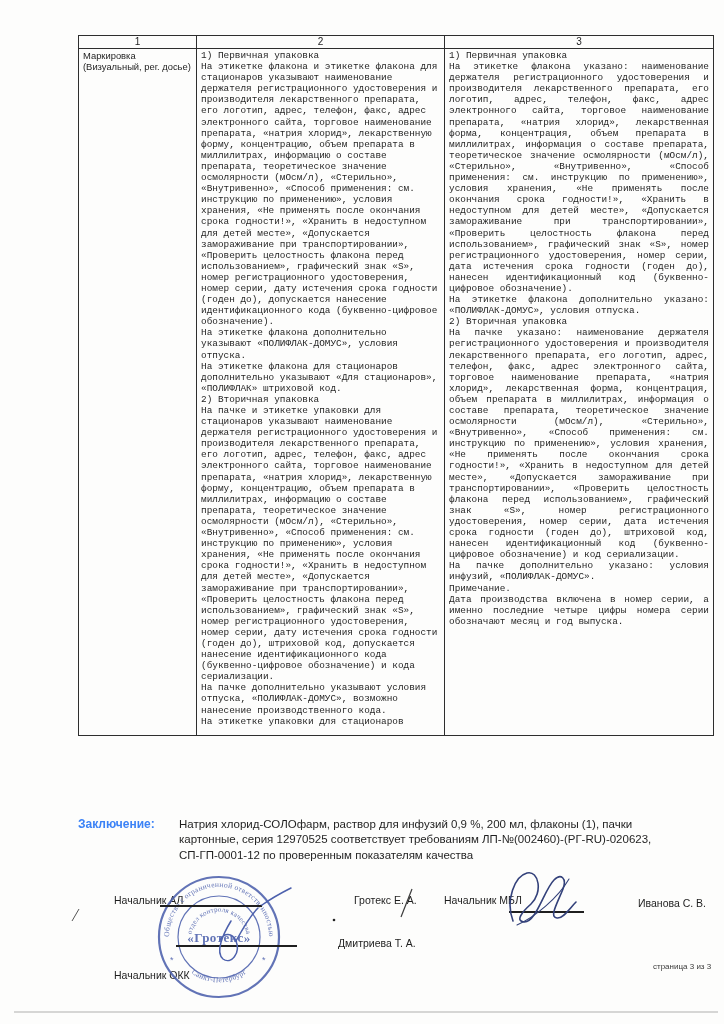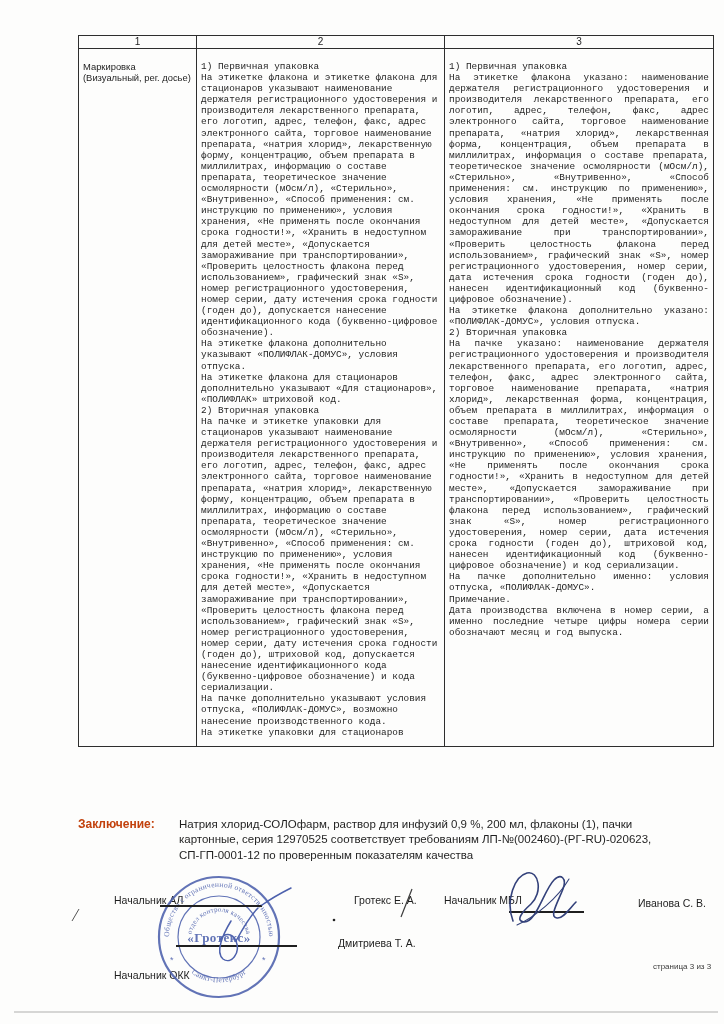--- a/index.html
+++ b/index.html
@@ -2,33 +2,33 @@
 <html><head>
 <meta charset="utf-8">
 <style>
   html,body{margin:0;padding:0;width:724px;height:1024px;overflow:hidden;
     background:#ffffff;font-family:"Liberation Sans",sans-serif;}
   .page{position:absolute;inset:0;background:#fdfdfc;color:#242424;}
 
   table.doc{position:absolute;left:78px;top:35px;width:635px;
     border-collapse:collapse;table-layout:fixed;}
   table.doc td{border:1.6px solid #2e2e2e;vertical-align:top;
-    padding:12px 4px 2px 4px;}
+    padding:1px 4px 2px 4px;}
   tr.hdr td{text-align:center;font-size:10px;height:12px;padding:0;line-height:12px;}
   .cellbody{font-size:9.4px;line-height:11.1px;color:#1f1f1f;}
   .cellbody p{margin:0;}
   .wrapfix{height:678px;overflow:hidden;font-family:Liberation Mono, monospace;}
   .just p{text-align:justify;}
   td.lab{font-size:9.4px;line-height:11.2px;color:#1f1f1f;}
   tr.r1 td{height:683px;}
   tr.r2 td{height:33px;}
   tr.r3 td{height:28px;}
   .small-cell{font-size:9.6px;line-height:11.5px;}
 
-  .c-label{position:absolute;left:78px;top:817px;font-size:12px;font-weight:bold;color:#c2410c;}
+  .c-label{position:absolute;left:78px;top:817px;font-size:12px;font-weight:bold;color:#3b82f6;}
   .c-text{position:absolute;left:179px;top:817px;width:483px;font-size:11.5px;
     line-height:15.4px;color:#1f1f1f;}
 
   .sig{position:absolute;font-size:10.5px;color:#1e1e1e;white-space:nowrap;padding-left:36px;}
   .pagefoot{position:absolute;left:625px;top:962px;font-size:8px;color:#3a3a3a;margin-left:28px;}
 
   svg.stamp{position:absolute;left:153px;top:871px;width:132px;height:132px;opacity:.88;}
   .st-ring{fill:none;stroke:#4d61ad;stroke-width:2.2;}
   .st-ring.thin{stroke-width:1.2;}
   .st-arc{font-size:7.5px;fill:#4d61ad;font-family:"Liberation Serif",serif;
@@ -73,21 +73,21 @@
               <p>Дата производства включена в номер серии, а именно последние четыре цифры номера серии обозначают месяц и год выпуска.</p>
             </div>
       </td>
       <td>
         <div class="cellbody wrapfix just">
               <p>1) Первичная упаковка</p>
               <p>На этикетке флакона указано: наименование держателя регистрационного удостоверения и производителя лекарственного препарата, его логотип, адрес, телефон, факс, адрес электронного сайта, торговое наименование препарата, «натрия хлорид», лекарственная форма, концентрация, объем препарата в миллилитрах, информация о составе препарата, теоретическое значение осмолярности (мОсм/л), «Стерильно», «Внутривенно», «Способ применения: см. инструкцию по применению», условия хранения, «Не применять после окончания срока годности!», «Хранить в недоступном для детей месте», «Допускается замораживание при транспортировании», «Проверить целостность флакона перед использованием», графический знак «S», номер регистрационного удостоверения, номер серии, дата истечения срока годности (годен до), нанесен идентификационный код (буквенно-цифровое обозначение).</p>
               <p>На этикетке флакона дополнительно указано: «ПОЛИФЛАК-ДОМУС», условия отпуска.</p>
               <p>2) Вторичная упаковка</p>
               <p>На пачке указано: наименование держателя регистрационного удостоверения и производителя лекарственного препарата, его логотип, адрес, телефон, факс, адрес электронного сайта, торговое наименование препарата, «натрия хлорид», лекарственная форма, концентрация, объем препарата в миллилитрах, информация о составе препарата, теоретическое значение осмолярности (мОсм/л), «Стерильно», «Внутривенно», «Способ применения: см. инструкцию по применению», условия хранения, «Не применять после окончания срока годности!», «Хранить в недоступном для детей месте», «Допускается замораживание при транспортировании», «Проверить целостность флакона перед использованием», графический знак «S», номер регистрационного удостоверения, номер серии, дата истечения срока годности (годен до), штриховой код, нанесен идентификационный код (буквенно-цифровое обозначение) и код сериализации.</p>
-              <p>На пачке дополнительно именно: условия отпуска, «ПОЛИФЛАК-ДОМУС».</p>
+              <p>На пачке дополнительно указано: условия инфузий, «ПОЛИФЛАК-ДОМУС».</p>
               <p>Примечание.</p>
               <p>Дата производства включена в номер серии, а именно последние четыре цифры номера серии обозначают месяц и год выпуска.</p>
             </div>
       </td>
     </tr>
   </tbody>
     </table>
 
   <span class="c-label">Заключение:</span>
   <div class="c-text">Натрия хлорид-СОЛОфарм, раствор для инфузий 0,9 %, 200 мл, флаконы (1), пачки картонные, серия 12970525 соответствует требованиям ЛП-№(002460)-(РГ-RU)-020623, СП-ГП-0001-12 по проверенным показателям качества</div>

